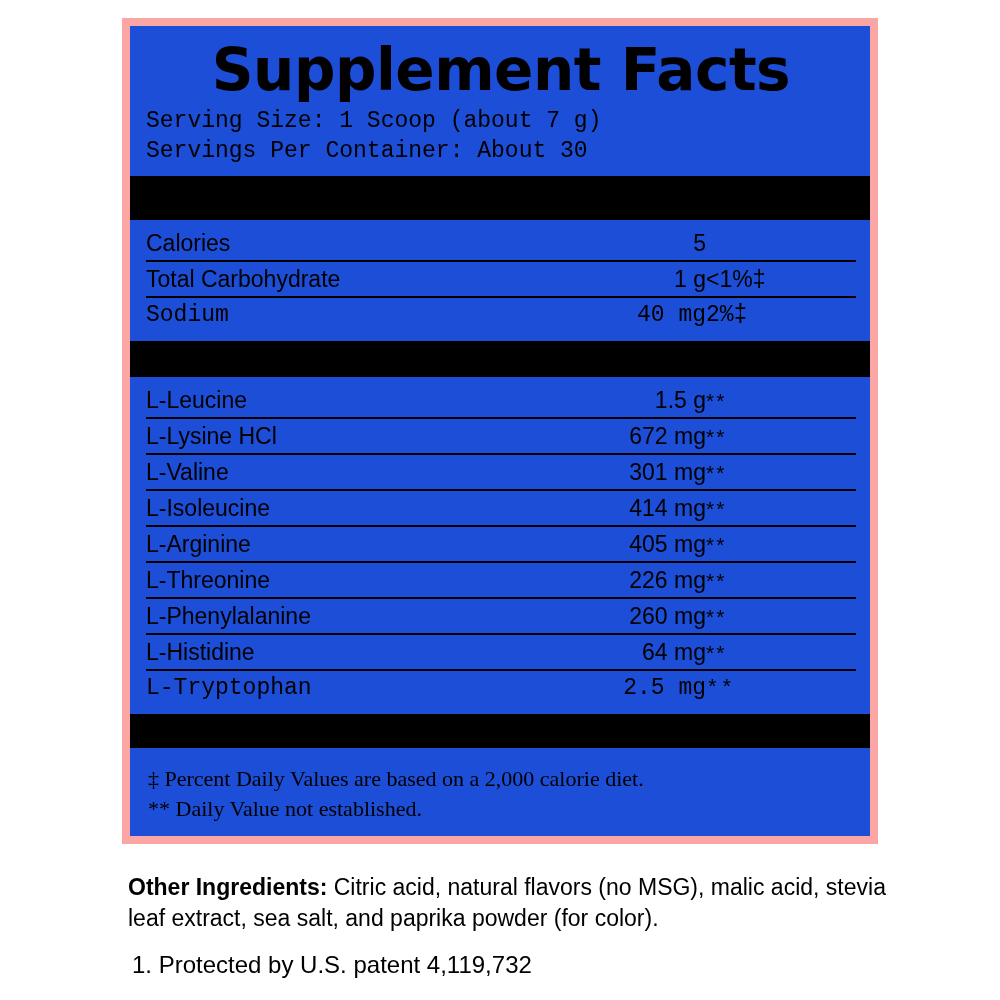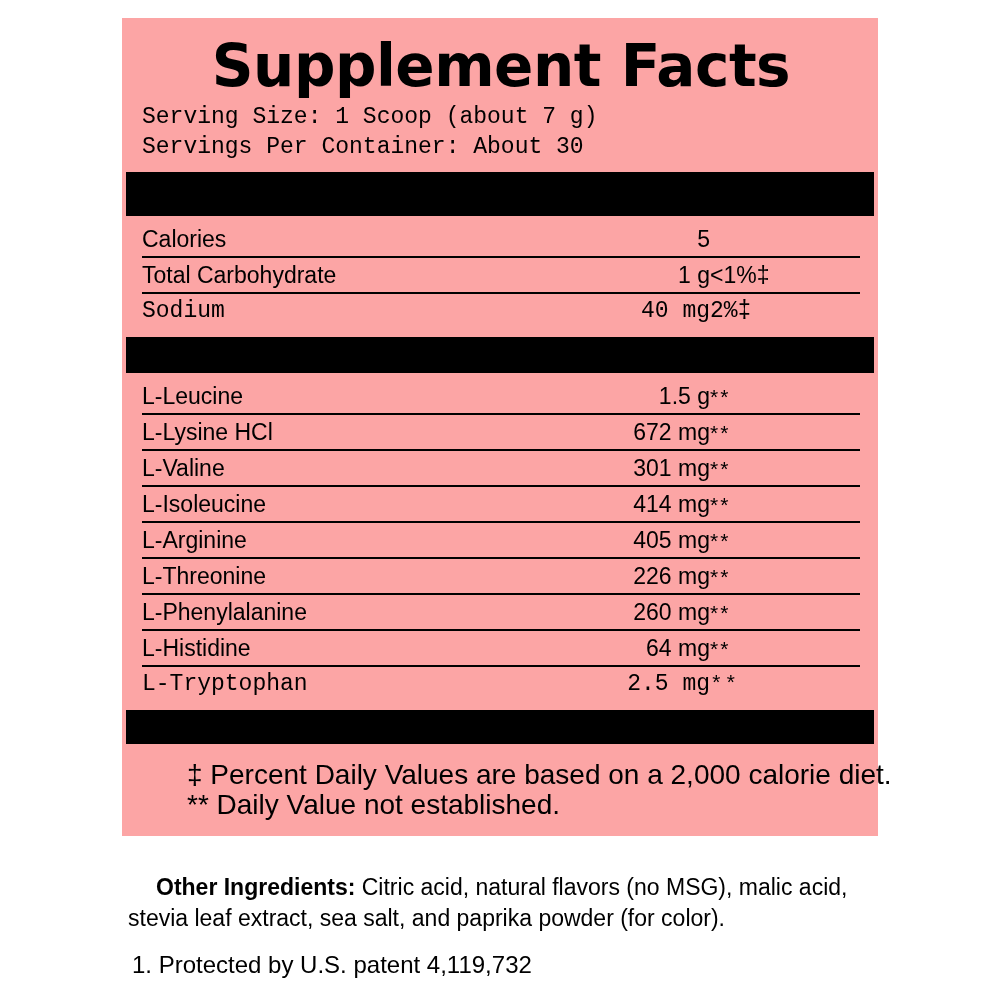--- a/index.html
+++ b/index.html
@@ -22,22 +22,22 @@
     box-sizing: border-box;
   }
 
   
   .panel {
     position: absolute;
     left: 122px;
     top: 18px;
     width: 756px;
     box-sizing: border-box;
-    border: 4px solid #fca5a5;
-    background: #fca5a5;
+    border: 8px solid #fca5a5;
+    background: #1d4ed8;
     padding: 0 0 0 0;
   }
 
   .panel-inner {
     padding: 6px 14px 0 16px;
   }
 
   .sf-title {
     font-family: "DejaVu Sans", sans-serif;
     font-weight: bold;
@@ -122,43 +122,41 @@
     text-align: left;
     width: 150px;
     padding-left: 18px;
   }
   td.dv .stars {
     letter-spacing: 2px;
     font-size: 21px;
   }
 
   .footnotes {
-    font-family: Liberation Sans, sans-serif;
-    font-size: 28px;
+    font-family: Liberation Serif, serif;
+    font-size: 22px;
     line-height: 30px;
     padding: 10px 0 12px 2px;
-    margin-left: 43px;
   }
   .footnotes div {
     white-space: nowrap;
   }
 
   
   .other-ing {
     position: absolute;
     left: 128px;
     top: 872px;
     width: 760px;
     font-family: "Liberation Sans", sans-serif;
     font-size: 23px;
     line-height: 31px;
   }
   .other-ing b {
     font-weight: bold;
-    margin-left: 28px;
   }
 
   .patent {
     position: absolute;
     left: 132px;
     top: 950px;
     font-family: "Liberation Sans", sans-serif;
     font-size: 24px;
     line-height: 30px;
   }

